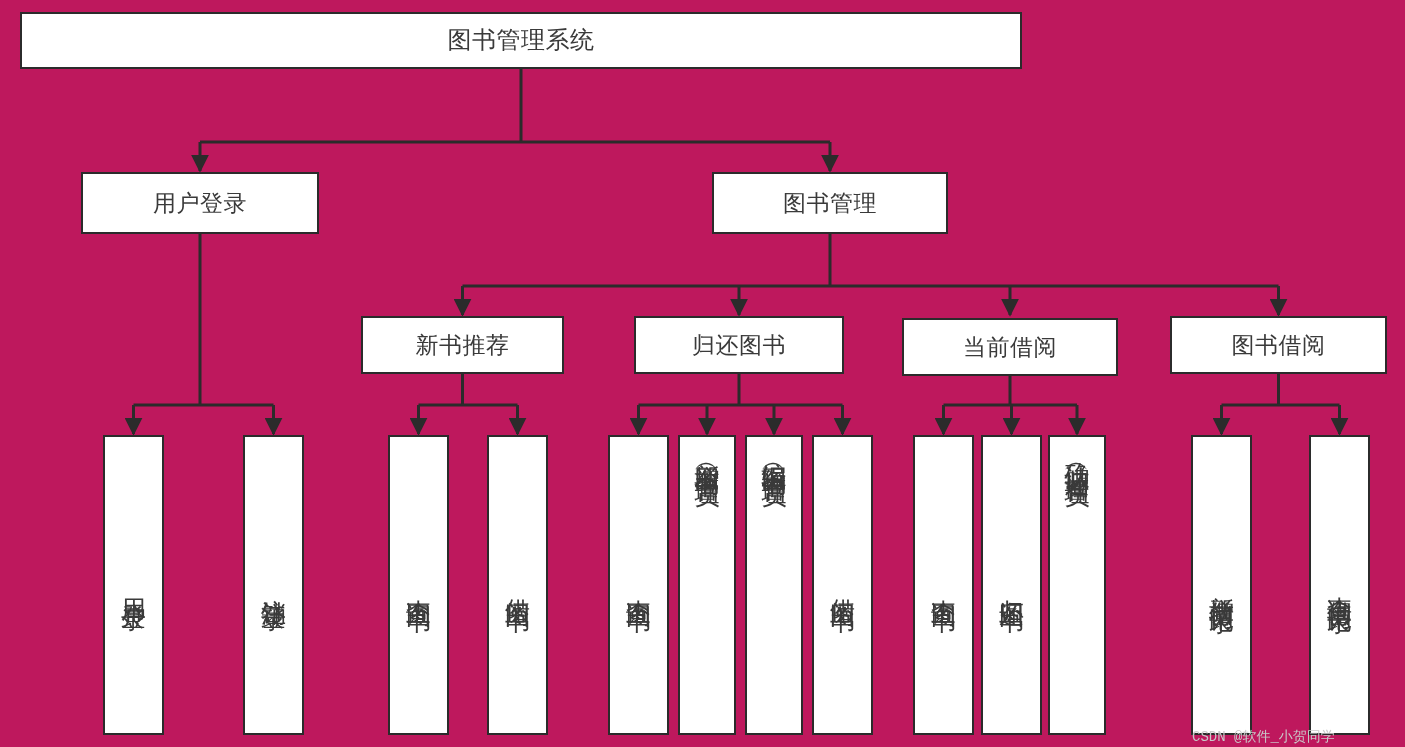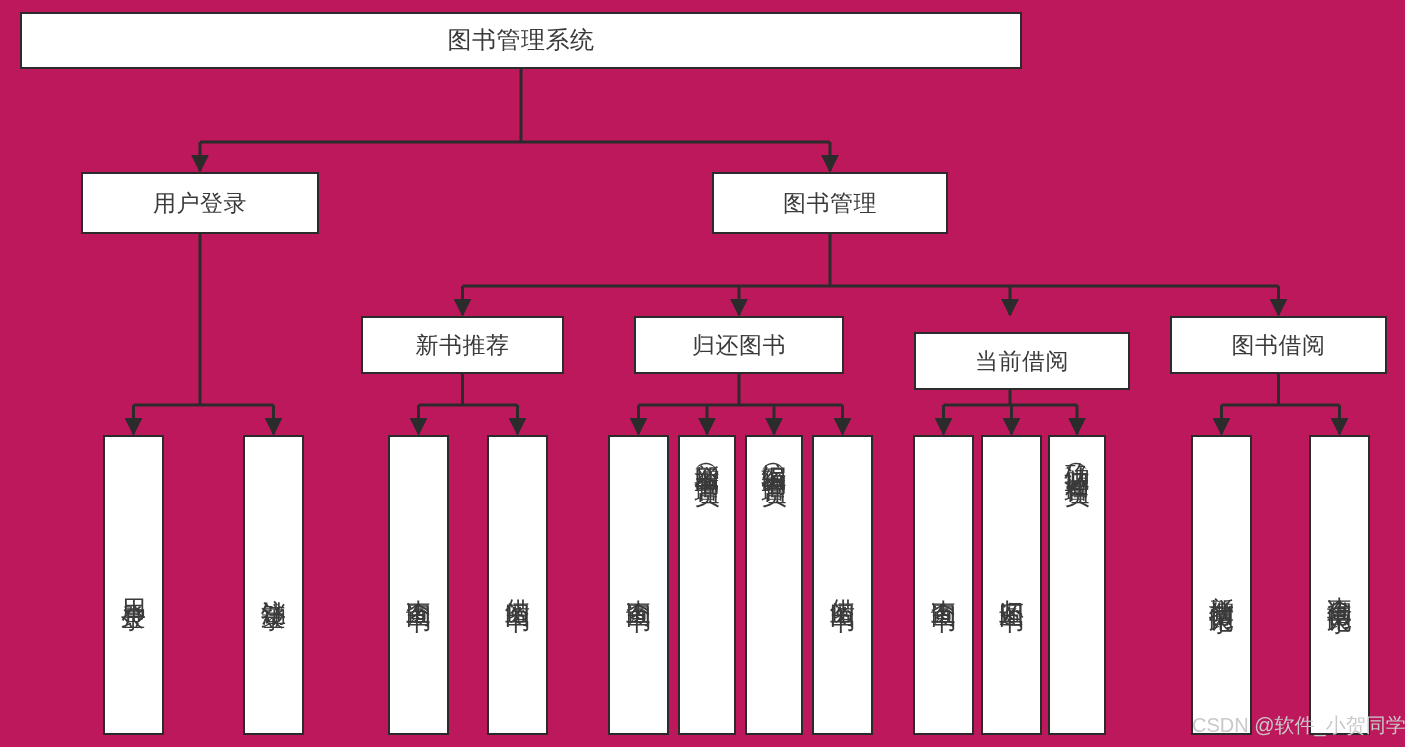--- a/index.html
+++ b/index.html
@@ -61,24 +61,25 @@
     line-height: 1;
     letter-spacing: 3px;
   }
   .node.vert.mid {
     align-items: center;
     padding-top: 0;
   }
   .watermark {
     position: absolute;
     color: #c9c9c9;
-    font-size: 20px;
+    font-size: 14px;
     white-space: nowrap;
     z-index: 5;
-    font-family: Liberation Sans, sans-serif;
+    font-family: Liberation Mono, monospace;
+    margin-top: 16px;
   }
 </style>
 </head>
 <body>
 
 <div id="canvas">
 
   <svg class="lines" viewBox="0 0 1405 747" xmlns="http://www.w3.org/2000/svg">
     <defs>
       <marker id="arrow" viewBox="0 0 10 10" refX="9" refY="5" markerWidth="6" markerHeight="6" orient="auto-start-reverse">
@@ -131,21 +132,21 @@
       </div>
       <div class="node horiz" style="left: 712px; top: 172px; width: 236px; height: 62px; justify-content: center;">
         <span class="label">图书管理</span>
       </div>
       <div class="node horiz" style="left: 361px; top: 316px; width: 203px; height: 58px;">
         <span class="label">新书推荐</span>
       </div>
       <div class="node horiz" style="left: 634px; top: 316px; width: 210px; height: 58px;">
         <span class="label">归还图书</span>
       </div>
-      <div class="node horiz" style="left: 902px; top: 332px; width: 216px; height: 58px; margin-left: 12px;">
+      <div class="node horiz" style="left: 902px; top: 318px; width: 216px; height: 58px;">
         <span class="label">当前借阅</span>
       </div>
       <div class="node horiz" style="left: 1170px; top: 316px; width: 217px; height: 58px;">
         <span class="label">图书借阅</span>
       </div>
       <div class="node vert mid" style="left: 103px; top: 435px; width: 61px; height: 300px;">
         <span class="label">用户登录</span>
       </div>
       <div class="node vert mid" style="left: 243px; top: 435px; width: 61px; height: 300px;">
         <span class="label">注销登录</span>

